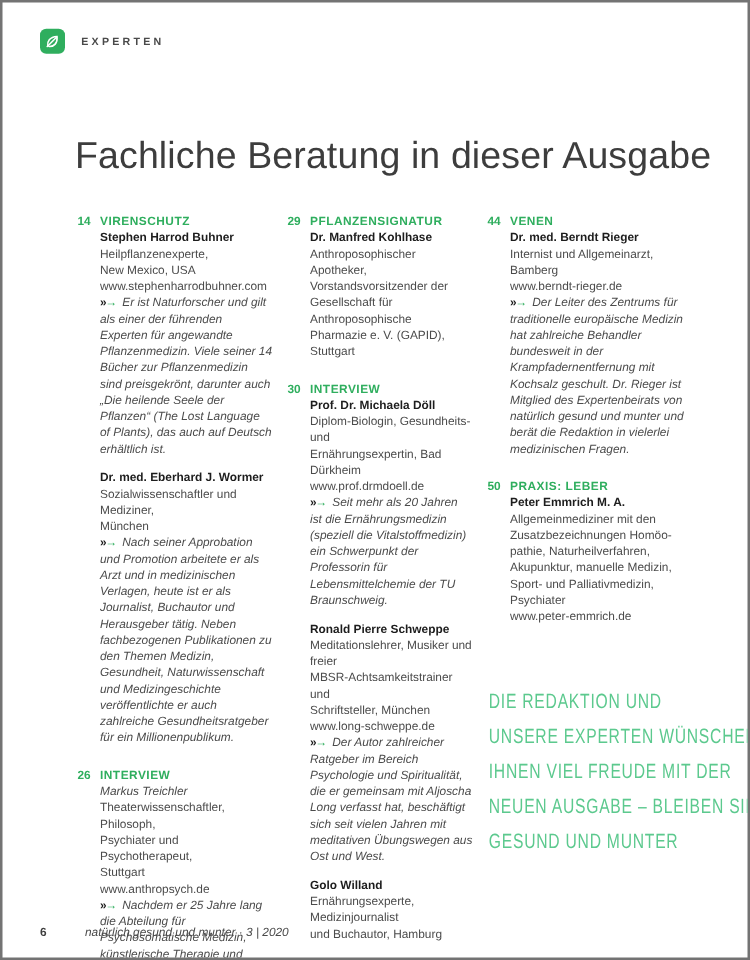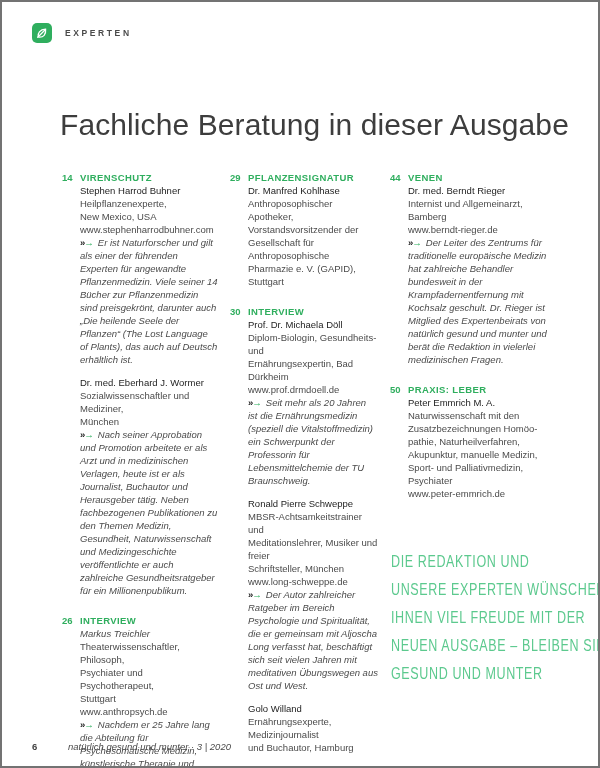--- a/index.html
+++ b/index.html
@@ -36,21 +36,21 @@
   .col-2 { width: 160px; }
   .col-3 { width: 180px; }
   .section { margin-top: 17px; }
   .section:first-child { margin-top: 0; }
   .sec-head { display: flex; font-size: 9.5px; line-height: 13px; font-weight: 700; color: #2fae5e; }
   .sec-num { display: inline-block; width: 18px; flex: 0 0 18px; }
   .sec-cat { letter-spacing: 0.4px; }
   .sec-people { margin-left: 18px; padding-right: 12px; }
   .person { margin-top: 10px; }
   .person:first-child { margin-top: 0; }
-  .name { font-size: 9.5px; line-height: 13px; font-weight: 400; color: #1d1d1d; }
+  .name { font-size: 9.5px; line-height: 13px; font-weight: 700; color: #1d1d1d; }
   .name.regular { font-weight: 400; color: #4b4b4b; font-style: italic; }
   .detail { font-size: 9.5px; line-height: 13px; color: #4b4b4b; }
   .detail.url { color: #4b4b4b; }
   .bio { font-size: 9.5px; line-height: 13px; font-style: italic; color: #4b4b4b; }
   .arrow { font-style: normal; white-space: nowrap; }
   .arrow .at { color: #1a1a1a; font-weight: 700; }
   .arrow .ah { color: #2fae5e; font-weight: 700; margin-left: -1px; margin-right: 4px; }
   
   .editors-note {
     position: absolute; left: 389px; top: 545px; width: 230px;
@@ -146,22 +146,22 @@
         <div class="sec-people">
           <div class="person">
             <div class="name">Prof. Dr. Michaela Döll</div>
             <div class="detail">Diplom-Biologin, Gesundheits- und</div>
             <div class="detail">Ernährungsexpertin, Bad Dürkheim</div>
             <div class="detail url">www.prof.drmdoell.de</div>
             <div class="bio"><span class="arrow"><span class="at">»</span><span class="ah">→</span></span><span>Seit mehr als 20 Jahren ist die Ernährungsmedizin (speziell die Vitalstoffmedizin) ein Schwerpunkt der Professorin für Lebensmittelchemie der TU Braunschweig.</span></div>
           </div>
           <div class="person">
             <div class="name">Ronald Pierre Schweppe</div>
+            <div class="detail">Meditationslehrer, Musiker und freier</div>
             <div class="detail">MBSR-Achtsamkeitstrainer und</div>
-            <div class="detail">Meditationslehrer, Musiker und freier</div>
             <div class="detail">Schriftsteller, München</div>
             <div class="detail url">www.long-schweppe.de</div>
             <div class="bio"><span class="arrow"><span class="at">»</span><span class="ah">→</span></span><span>Der Autor zahlreicher Ratgeber im Bereich Psychologie und Spiritualität, die er gemeinsam mit Aljoscha Long verfasst hat, beschäftigt sich seit vielen Jahren mit meditativen Übungswegen aus Ost und West.</span></div>
           </div>
           <div class="person">
             <div class="name">Golo Willand</div>
             <div class="detail">Ernährungsexperte, Medizinjournalist</div>
             <div class="detail">und Buchautor, Hamburg</div>
           </div>
         </div>
@@ -186,21 +186,21 @@
         </div>
       </div>
       <div class="section">
         <div class="sec-head">
           <span class="sec-num">50</span>
           <span class="sec-cat">PRAXIS: LEBER</span>
         </div>
         <div class="sec-people">
           <div class="person">
             <div class="name">Peter Emmrich M. A.</div>
-            <div class="detail">Naturwissenschaft mit den</div>
+            <div class="detail">Allgemeinmediziner mit den</div>
             <div class="detail">Zusatzbezeichnungen Homöo-</div>
             <div class="detail">pathie, Naturheilverfahren,</div>
             <div class="detail">Akupunktur, manuelle Medizin,</div>
             <div class="detail">Sport- und Palliativmedizin,</div>
             <div class="detail">Psychiater</div>
             <div class="detail url">www.peter-emmrich.de</div>
           </div>
         </div>
       </div>
     </div>

